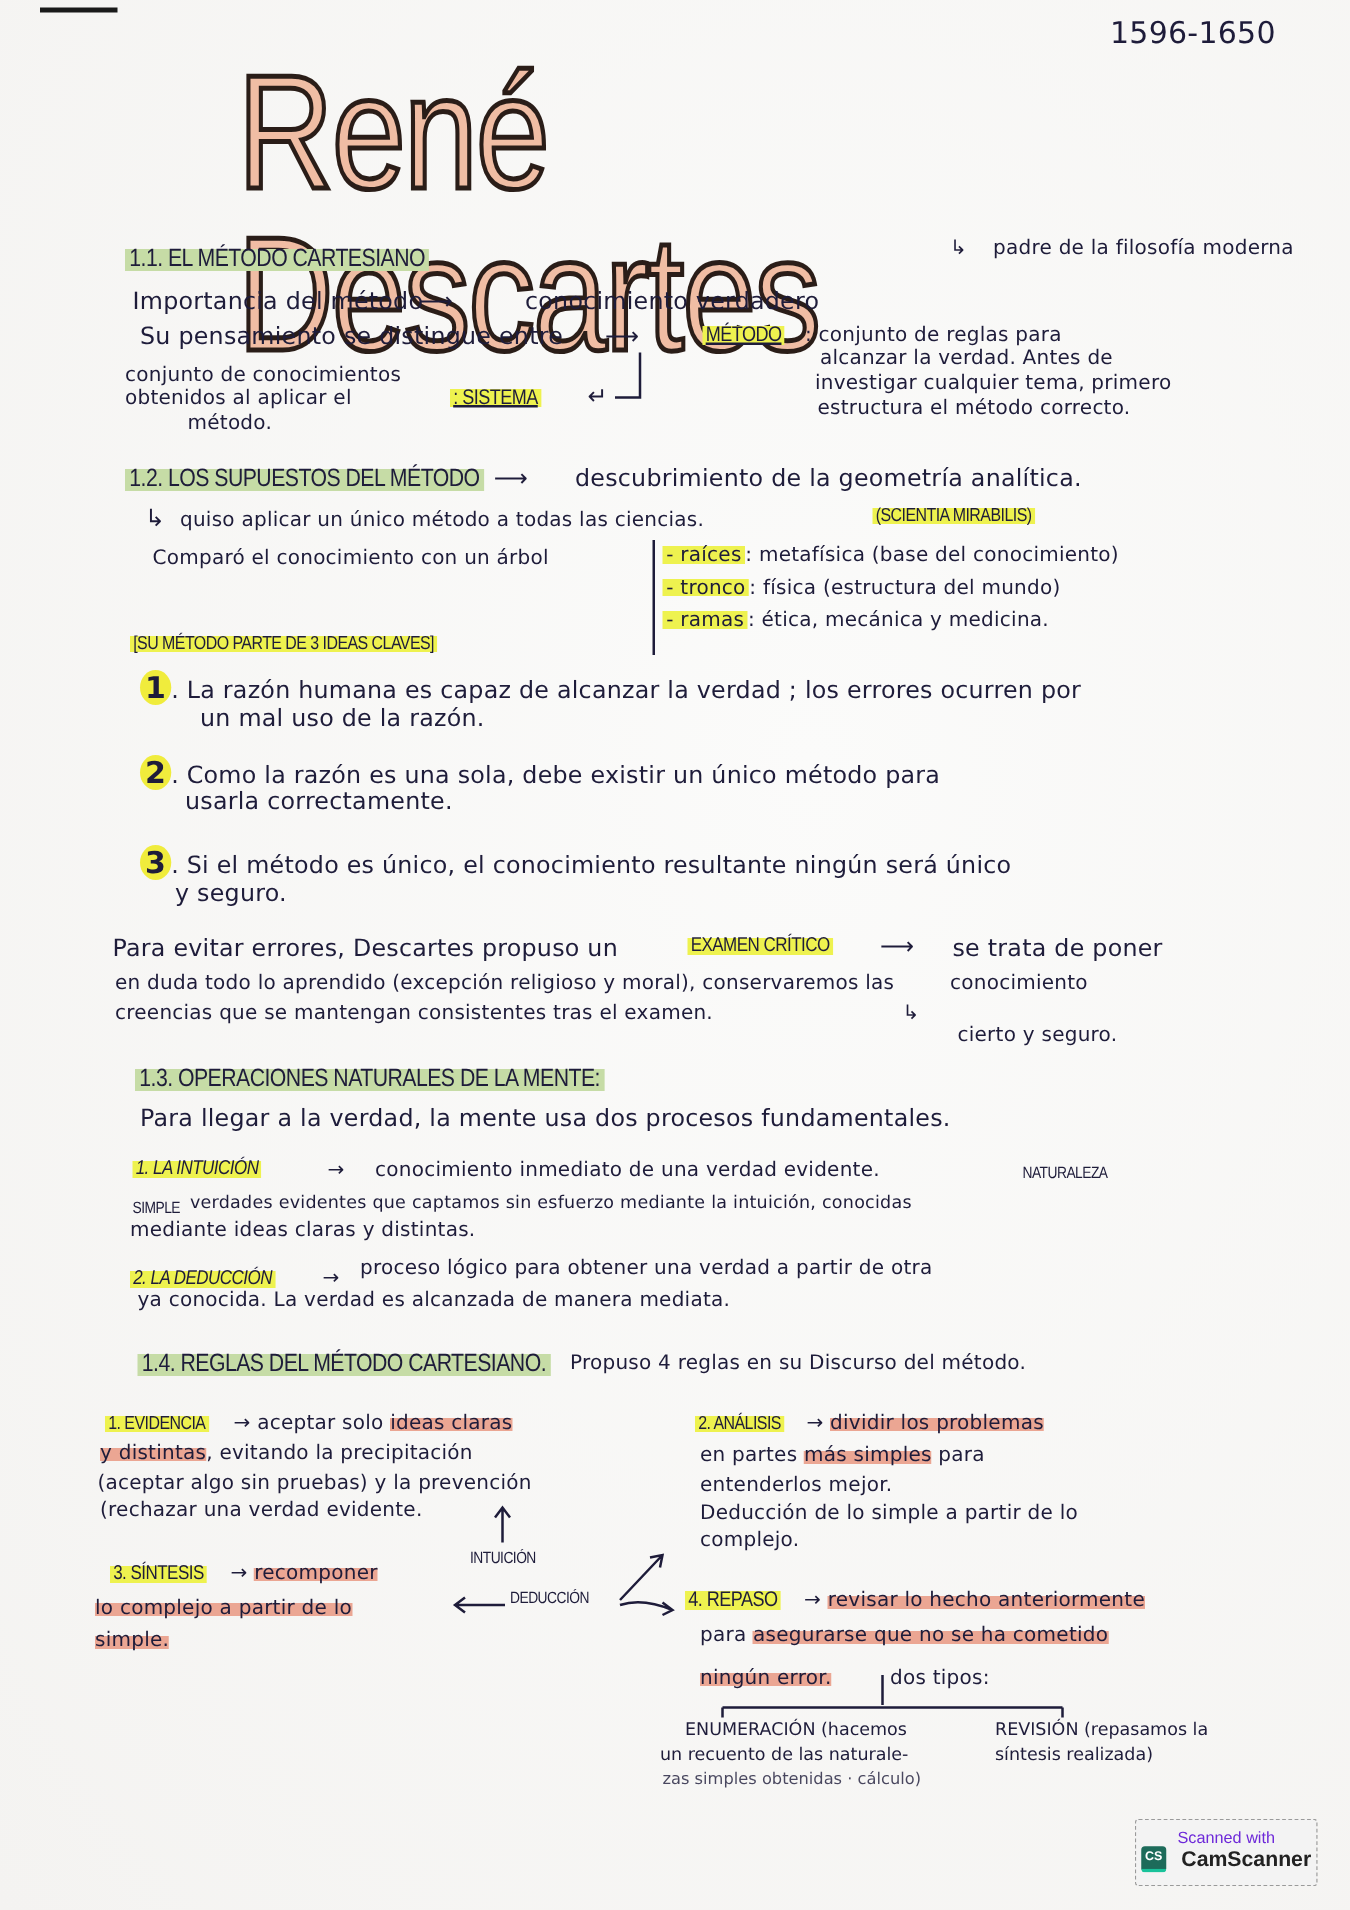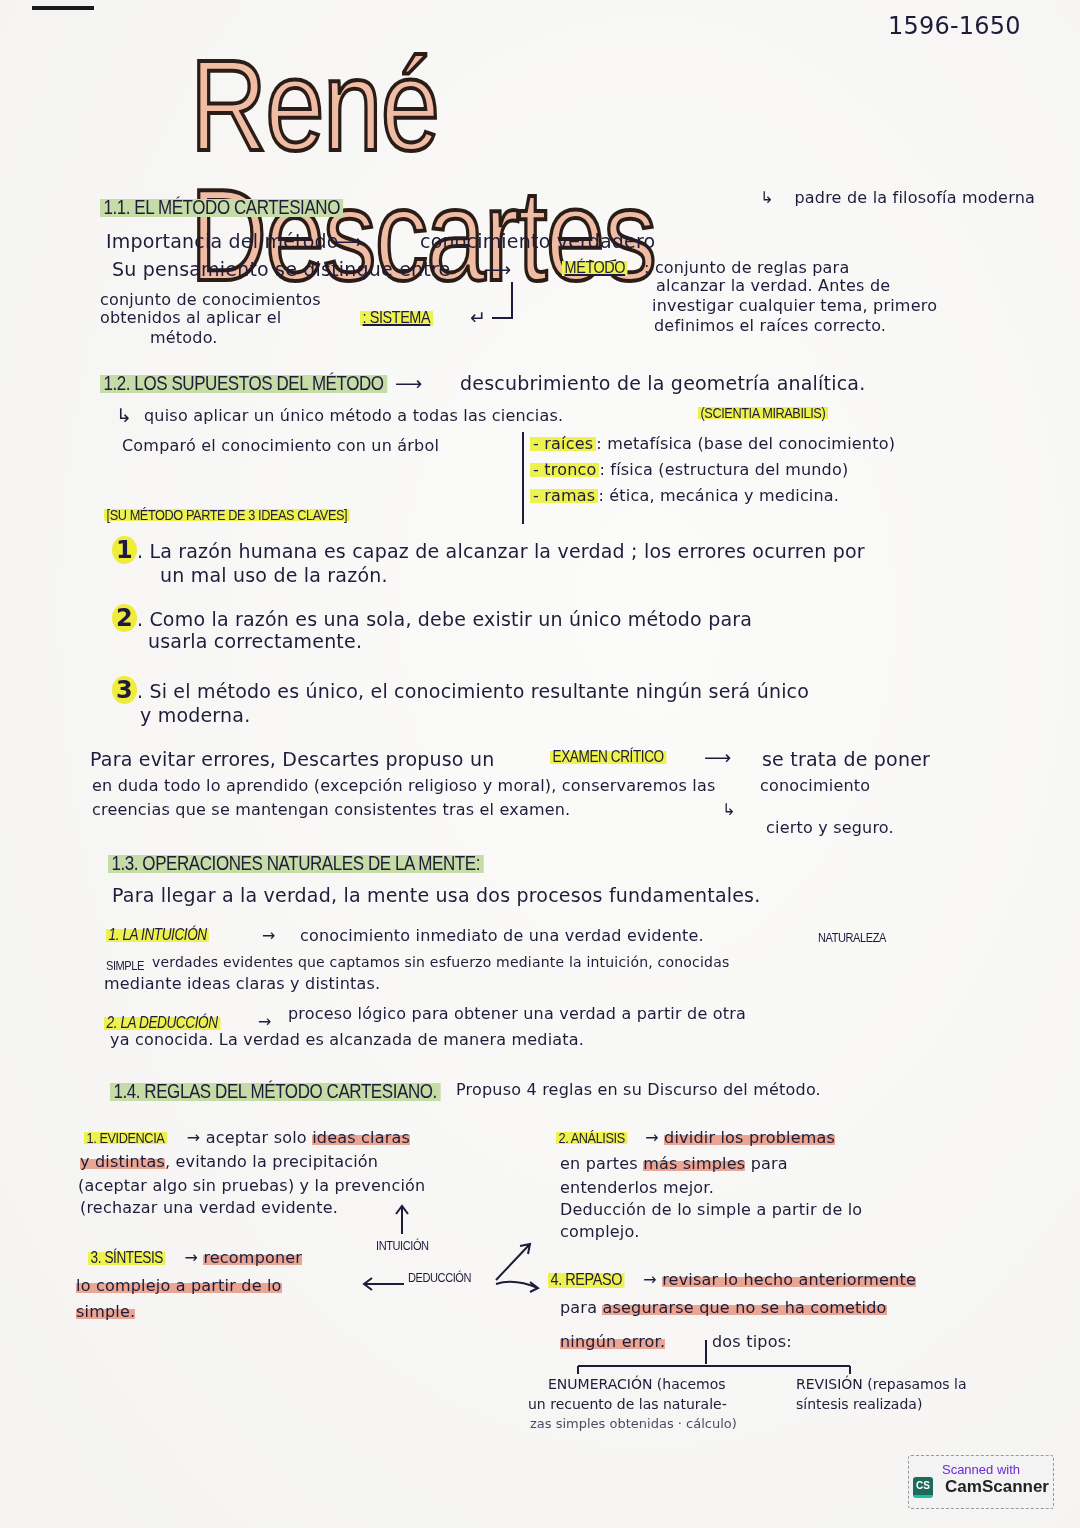--- a/index.html
+++ b/index.html
@@ -30,21 +30,21 @@
   }
   .title span { display:inline-block; }
   .corner-mark { position:absolute; left:32px; top:6px; width:62px; height:4px; background:#1a1a1a; }
   .brace { position:absolute; border-left:2px solid #1e1c3a; }
   .stamp {
     position:absolute; left:908px; top:1455px; width:144px; height:52px;
     border:1.5px dashed #9a9a9a; border-radius:3px; background:#f3f3f3;
     text-align:center;
   }
   .stamp .line1 { font-size:13px; color:#6d28d9; margin-top:6px; font-family:"Liberation Sans", sans-serif;}
-  .stamp .line2 { font-size:17px; color:#222; font-weight:bold; font-family:"Liberation Sans", sans-serif; display:flex; align-items:flex-start; justify-content:center; gap:12px; }
+  .stamp .line2 { font-size:17px; color:#222; font-weight:bold; font-family:"Liberation Sans", sans-serif; display:flex; align-items:flex-end; justify-content:center; gap:12px; }
   .cs-logo { display:inline-block; width:20px; height:18px; background:#1d6b5a; color:#fff; font-size:10px; line-height:18px; border-radius:3px; border-bottom:3px solid #19c29a; }
   svg.arrows { position:absolute; left:0; top:0; }
 </style>
 </head>
 <body>
 
 <div class="page">
 
   <div class="corner-mark"></div>
 
@@ -58,21 +58,21 @@
   <div class="abs caps hl-green" style="left:100px; top:196px;">1.1. EL MÉTODO CARTESIANO</div>
   <div class="abs hand" style="left:106px; top:230px;">Importancia del método</div>
   <div class="abs hand" style="left:335px; top:230px;">⟶</div>
   <div class="abs hand" style="left:420px; top:230px;">conocimiento verdadero</div>
   <div class="abs hand" style="left:112px; top:258px;">Su pensamiento se distingue entre</div>
   <div class="abs hand" style="left:484px; top:258px;">⟶</div>
   <div class="abs caps hl-yellow underline" style="left:562px; top:258px; font-size:17px;">MÉTODO</div>
   <div class="abs hand small" style="left:644px; top:258px;">: conjunto de reglas para</div>
   <div class="abs hand small" style="left:656px; top:276px;">alcanzar la verdad. Antes de</div>
   <div class="abs hand small" style="left:652px; top:296px;">investigar cualquier tema, primero</div>
-  <div class="abs hand small" style="left:654px; top:316px;">definimos el raíces correcto.</div>
+  <div class="abs hand small" style="left:654px; top:316px;">estructura el método correcto.</div>
   <div class="abs hand small" style="left:100px; top:290px;">conjunto de conocimientos</div>
   <div class="abs hand small" style="left:100px; top:308px;">obtenidos al aplicar el</div>
   <div class="abs hand small" style="left:150px; top:328px;">método.</div>
   <div class="abs caps hl-yellow underline" style="left:360px; top:308px; font-size:17px;">: SISTEMA</div>
   <div class="abs hand" style="left:470px; top:306px;">↵</div>
 
   <div class="abs caps hl-green" style="left:100px; top:372px;">1.2. LOS SUPUESTOS DEL MÉTODO</div>
   <div class="abs hand" style="left:395px; top:372px;">⟶</div>
   <div class="abs hand" style="left:460px; top:372px;">descubrimiento de la geometría analítica.</div>
   <div class="abs hand" style="left:116px; top:404px;">↳</div>
@@ -83,21 +83,21 @@
   <div class="abs hand small" style="left:530px; top:434px;"><span class="hl-yellow">- raíces</span><span>: metafísica (base del conocimiento)</span></div>
   <div class="abs hand small" style="left:530px; top:460px;"><span class="hl-yellow">- tronco</span><span>: física (estructura del mundo)</span></div>
   <div class="abs hand small" style="left:530px; top:486px;"><span class="hl-yellow">- ramas</span><span>: ética, mecánica y medicina.</span></div>
   <div class="abs caps hl-yellow" style="left:104px; top:506px; font-size:15px;">[SU MÉTODO PARTE DE 3 IDEAS CLAVES]</div>
 
   <div class="abs hand" style="left:112px; top:536px;"><span class="num-dot">1</span><span>. La razón humana es capaz de alcanzar la verdad ; los errores ocurren por</span></div>
   <div class="abs hand" style="left:160px; top:564px;">un mal uso de la razón.</div>
   <div class="abs hand" style="left:112px; top:604px;"><span class="num-dot">2</span><span>. Como la razón es una sola, debe existir un único método para</span></div>
   <div class="abs hand" style="left:148px; top:630px;">usarla correctamente.</div>
   <div class="abs hand" style="left:112px; top:676px;"><span class="num-dot">3</span><span>. Si el método es único, el conocimiento resultante ningún será único</span></div>
-  <div class="abs hand" style="left:140px; top:704px;">y moderna.</div>
+  <div class="abs hand" style="left:140px; top:704px;">y seguro.</div>
 
   <div class="abs hand" style="left:90px; top:748px;">Para evitar errores, Descartes propuso un</div>
   <div class="abs caps hl-yellow" style="left:550px; top:748px; font-size:16px;">EXAMEN CRÍTICO</div>
   <div class="abs hand" style="left:704px; top:746px;">⟶</div>
   <div class="abs hand" style="left:762px; top:748px;">se trata de poner</div>
   <div class="abs hand small" style="left:92px; top:776px;">en duda todo lo aprendido (excepción religioso y moral), conservaremos las</div>
   <div class="abs hand small" style="left:92px; top:800px;">creencias que se mantengan consistentes tras el examen.</div>
   <div class="abs hand small" style="left:722px; top:800px;">↳</div>
   <div class="abs hand small" style="left:760px; top:776px;">conocimiento</div>
   <div class="abs hand small" style="left:766px; top:818px;">cierto y seguro.</div>

